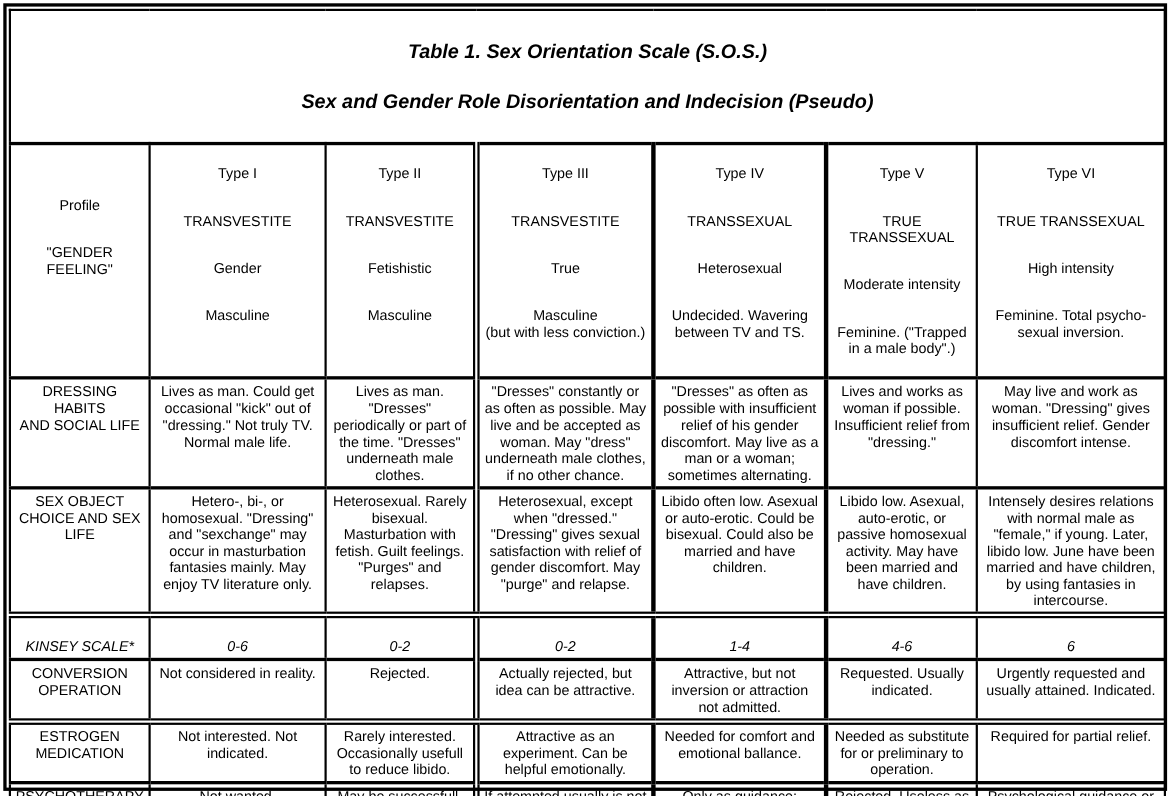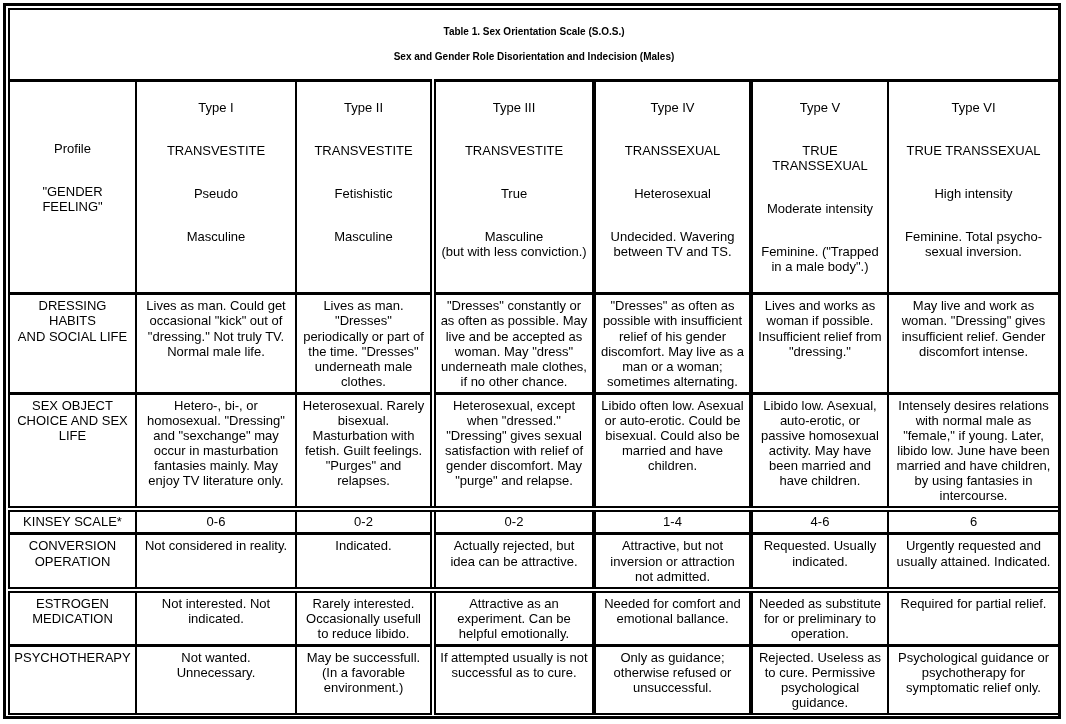--- a/index.html
+++ b/index.html
@@ -31,48 +31,49 @@
     padding: 3px 4px;
     white-space: pre-line;
     overflow: hidden;
   }
   
   tr.r-title td        { height: 40px; }
   tr.r-group td        { height: 26px; }
   tr.r-profile td      { height: 116px; margin-top: 40px; }
   tr.r-dressing td     { height: 88px; }
   tr.r-sexobj td       { height: 116px; }
-  tr.r-kinsey td       { height: 23px; padding-top: 2px; }
+  tr.r-kinsey td       { height: 23px; padding-top: 18px; font-style: italic; }
   tr.r-conversion td   { height: 48px; }
   tr.r-estrogen td     { height: 47px; margin-top: 34px; }
   tr.r-psy td          { height: 49px; }
   
   tr.r-title td      { border-bottom: 3px solid #000; }
   tr.r-group td      { border-bottom: 3px solid #000; }
   tr.r-profile td    { border-bottom: 3px solid #000; }
   tr.r-dressing td   { border-bottom: 3px solid #000; }
   tr.r-sexobj td     { border-bottom: 6px double #000; }
   tr.r-kinsey td     { border-bottom: 3px solid #000; }
   tr.r-conversion td { border-bottom: 6px double #000; }
   tr.r-estrogen td   { border-bottom: 3px solid #000; }
   
   td.c3 { border-left: 6px double #000; text-align: center; }  
   td.c4 { border-left: 4px solid #000; }   
   td.c5 { border-left: 4px solid #000; }   
   
   tr.r-title td {
     font-weight: bold;
-    font-size: 10px;
+    font-style: italic;
+    font-size: 18px;
     vertical-align: middle;
     line-height: 1.25;
   }
   
   .stack > div { margin-bottom: 13px; }
   .stack > div:last-child { margin-bottom: 0; }
-  td.profile-label { padding-top: 44px; }
+  td.profile-label { padding-top: 32px; }
   td.profile-label > div { margin-bottom: 13px; }
 </style>
 </head>
 <body>
 
 <div class="frame">
   <table class="sos">
     <colgroup>
       <col style="width:127px">
         <col style="width:160px">
@@ -80,34 +81,34 @@
       <col style="width:161px">
         <col style="width:157px">
         <col style="width:137px">
       <col style="width:171px">
     </colgroup>
 
     <tbody>
         <tr class="r-title">
       <td colspan="7">
         <div>Table 1. Sex Orientation Scale (S.O.S.)</div>
-        <div>Sex and Gender Role Disorientation and Indecision (Males)</div>
+        <div>Sex and Gender Role Disorientation and Indecision (Pseudo)</div>
       </td>
     </tr>
 
 
     <tr class="r-profile">
       <td class="profile-label">
         <div>Profile</div>
         <div>"GENDER FEELING"</div>
       </td>
       <td class="stack">
         <div>Type I</div>
         <div>TRANSVESTITE</div>
-        <div>Pseudo</div>
+        <div>Gender</div>
         <div>Masculine</div>
       </td>
       <td class="stack">
         <div>Type II</div>
         <div>TRANSVESTITE</div>
         <div>Fetishistic</div>
         <div>Masculine</div>
       </td>
       <td class="stack c3">
         <div>Type III</div>
@@ -166,21 +167,21 @@
       <td class="c3">0-2</td>
       <td class="c4">1-4</td>
       <td class="c5">4-6</td>
       <td>6</td>
     </tr>
 
     <tr class="r-conversion">
       <td>CONVERSION
 OPERATION</td>
       <td>Not considered in reality.</td>
-      <td>Indicated.</td>
+      <td>Rejected.</td>
       <td class="c3">Actually rejected, but idea can be attractive.</td>
       <td class="c4">Attractive, but not inversion or attraction not admitted.</td>
       <td class="c5">Requested. Usually indicated.</td>
       <td>Urgently requested and usually attained. Indicated.</td>
     </tr>
 
     <tr class="r-estrogen">
       <td>ESTROGEN
 MEDICATION</td>
       <td>Not interested. Not indicated.</td>

